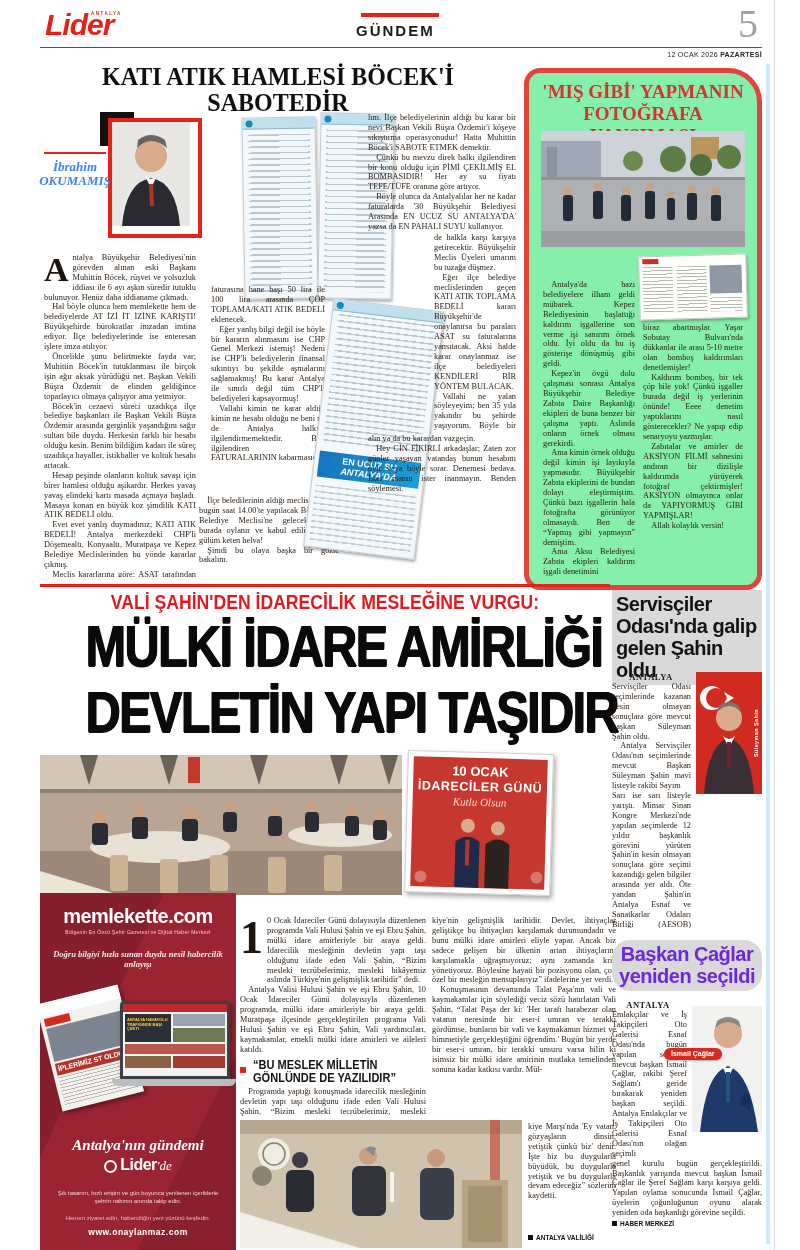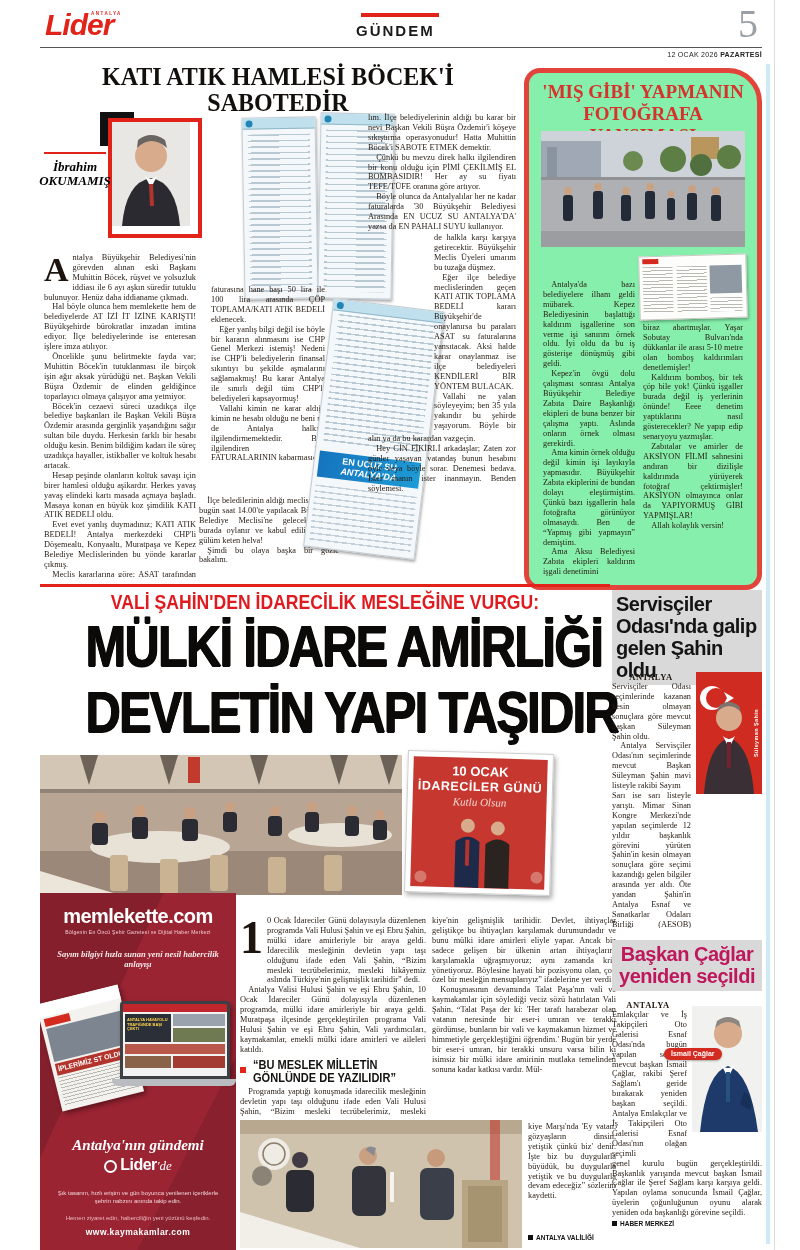--- a/index.html
+++ b/index.html
@@ -12,21 +12,21 @@
   .brand{font:italic 900 30px/30px "Liberation Sans",sans-serif;color:#e2231a;letter-spacing:-1px;}
   .brand-sub{font:bold 4.5px "Liberation Sans",sans-serif;color:#e2231a;letter-spacing:1.5px;}
   .section{font:600 15px "Liberation Sans",sans-serif;letter-spacing:2px;color:#1a1a1a;}
   .redbar{background:#e2231a;height:4px;width:78px;}
   .pageno{font:400 40px/40px "Liberation Serif",serif;color:#9aa0a6;}
   .hairline{background:#555;height:1px;}
   .date{font:7px "Liberation Sans",sans-serif;color:#222;letter-spacing:.3px;}
   .date b{font-weight:bold;}
   
   .h-kati{font:bold 25px/26px "Liberation Serif",serif;color:#120f0c;text-align:center;letter-spacing:0px;transform:scaleX(.96);transform-origin:center;}
-  .author{font:italic bold 13px/14px "Liberation Serif",serif;color:#000000;text-align:center;}
+  .author{font:italic bold 13px/14px "Liberation Serif",serif;color:#3b82f6;text-align:center;}
   .bill{background:#f5f8fa;border:1px solid #c3cdd4;box-shadow:1px 2px 3px rgba(0,0,0,.35);}
   .bill .bhead{height:10px;background:#bfe0ec;border-bottom:1px solid #8fb8c9;}
   .bill .blogo{position:absolute;left:3px;top:2px;width:7px;height:7px;border-radius:50%;background:#1f86b5;}
   .bill .blines{position:absolute;left:5px;right:5px;top:16px;bottom:6px;
        background:repeating-linear-gradient(#b9c9d4 0 1.5px,transparent 1.5px 6px);}
   .banner-blue{background:linear-gradient(100deg,#1573bd,#1e9cd7);color:#fff;
        font:bold 9px/10px "Liberation Sans",sans-serif;text-align:center;padding:3px 2px;}
   
   .misbox{border:5px solid #e2443b;border-radius:16px 34px 16px 16px;background:#86efac;}
   .h-mis{font:bold 19px/22px "Liberation Serif",serif;color:#d5332c;text-align:center;white-space:pre-line;}
@@ -38,21 +38,21 @@
   .megahead{font:bold 58px/60px "Liberation Sans",sans-serif;color:#0b0a09;text-align:center;
           letter-spacing:-2px;transform:scaleX(.84);transform-origin:center;white-space:nowrap;
           text-shadow:.7px 0 currentColor,-.7px 0 currentColor,0 .5px currentColor;}
   .subhead{font:bold 12px/13px "Liberation Sans",sans-serif;color:#151310;transform:scaleX(.92);transform-origin:left;}
   .sq{display:inline-block;width:6px;height:6px;background:#e2231a;margin-right:3px;}
   .sqb{display:inline-block;width:5px;height:5px;background:#111;margin-right:3px;}
   .dropcap{float:left;font:bold 46px/40px "Liberation Serif",serif;color:#1c140d;padding:2px 4px 0 0;}
   .source{font:bold 6.5px/8px "Liberation Sans",sans-serif;color:#111;}
   
   .sb-head{background:#d9d9d9;font:bold 20px/22px "Liberation Sans",sans-serif;color:#141414;padding:3px 4px 4px 4px;letter-spacing:-.5px;}
-  .sb-head2{background:#d9d9d9;font:bold 20px/22px "Liberation Sans",sans-serif;color:#be185d;padding:3px 4px 4px 4px;letter-spacing:-.5px;text-align:center;}
+  .sb-head2{background:#d9d9d9;font:bold 20px/22px "Liberation Sans",sans-serif;color:#6d28d9;padding:3px 4px 4px 4px;letter-spacing:-.5px;text-align:center;border-radius:18px;}
   .sb-body{font:8.3px/9.9px "Liberation Serif",serif;text-align:justify;color:#261b12;overflow:hidden;}
   .dateline{font:bold 8.5px/10px "Liberation Serif",serif;text-align:center;letter-spacing:.5px;}
   .vlabel{position:absolute;right:2px;top:34px;background:#d42b20;color:#fff;
           font:bold 5.5px "Liberation Sans",sans-serif;writing-mode:vertical-rl;transform:rotate(180deg);
           padding:3px 1px;letter-spacing:.4px;}
   .pill{position:absolute;left:-28px;top:42px;background:#d42b20;color:#fff;border-radius:8px;
         font:bold 7px/8px "Liberation Sans",sans-serif;padding:2px 7px;box-shadow:0 1px 2px rgba(0,0,0,.3);}
   
   .ad{background:#9b2433;background-image:linear-gradient(115deg,rgba(0,0,0,.14) 0 34%,transparent 34.2%),
       linear-gradient(297deg,rgba(0,0,0,.12) 0 26%,transparent 26.2%);color:#fff;overflow:hidden;}
@@ -373,21 +373,21 @@
     <div class="sb-body">Emlakçılar ve İş Takipçileri Oto Galerisi Esnaf Odası'nda bugün yapılan seçimde mevcut başkan İsmail Çağlar, rakibi Şeref Sağlam'ı geride bırakarak yeniden başkan seçildi. Antalya Emlakçılar ve İş Takipçileri Oto Galerisi Esnaf Odası'nın olağan seçimli</div>
     <div class="sb-body">genel kurulu bugün gerçekleştirildi. Başkanlık yarışında mevcut başkan İsmail Çağlar ile Şeref Sağlam karşı karşıya geldi. Yapılan oylama sonucunda İsmail Çağlar, üyelerin çoğunluğunun oyunu alarak yeniden oda başkanlığı görevine seçildi.</div>
     <div class="source" style="margin-top:2px;">
       <span class="sqb"></span><span>HABER MERKEZİ</span>
     </div>
   </div>
 
   <div class="ad abs" style="left:40px;top:893px;width:196px;height:357px;">
     <div class="ad-url" style="margin-top:12px;">memlekette.com</div>
     <div class="ad-tag" style="margin-top:2px;padding:0 10px;">Bölgenin En Öncü Şehir Gazetesi ve Dijital Haber Merkezi</div>
-    <div class="ad-slogan" style="margin-top:14px;padding:0 6px;">Sayım bilgiyi hızla sunan yeni nesil habercilik anlayışı</div>
+    <div class="ad-slogan" style="margin-top:14px;padding:0 6px;">Doğru bilgiyi hızla sunan duydu nesil habercilik anlayışı</div>
 
     <div style="position:relative;height:150px;margin-top:10px;">
       <div style="position:absolute;left:8px;top:14px;width:84px;height:110px;background:#f4f2ee;transform:rotate(-14deg);box-shadow:2px 3px 5px rgba(0,0,0,.4);overflow:hidden;">
         <div style="height:14px;background:#fff;"></div>
         <div style="margin:2px 4px;width:26px;height:8px;background:#d42b20;"></div>
         <div style="margin:2px 4px;height:34px;background:#7d8690;"></div>
         <div style="margin:2px 4px;background:#b3342c;color:#fff;font:bold 7px/8px 'Liberation Sans',sans-serif;padding:2px;">İPLERİMİZ ST OLDU!</div>
         <div style="margin:2px 4px;height:30px;background:repeating-linear-gradient(#b9b9b2 0 1px,transparent 1px 3.4px);"></div>
       </div>
       <div style="position:absolute;right:6px;top:22px;width:110px;height:78px;background:#3d4043;border-radius:4px 4px 0 0;padding:3px;box-sizing:border-box;box-shadow:2px 3px 5px rgba(0,0,0,.4);">
@@ -404,19 +404,19 @@
       </div>
       <div style="position:absolute;right:0px;top:100px;width:124px;height:7px;background:#b9bcc0;border-radius:0 0 6px 6px;"></div>
     </div>
 
     <div class="ad-gundem" style="margin-top:8px;">Antalya'nın gündemi</div>
     <div style="text-align:center;margin-top:2px;">
       <span style="display:inline-block;width:9px;height:9px;border:2px solid #fff;border-radius:50%;vertical-align:middle;margin-right:3px;"></span><span style="font:bold 16px 'Liberation Sans',sans-serif;letter-spacing:-.5px;">Lider</span><span style="font:italic 13px 'Liberation Serif',serif;">'de</span>
     </div>
     <div class="ad-small" style="margin-top:16px;padding:0 10px;">Şık tasarım, hızlı erişim ve gün boyunca yenilenen içeriklerle şehrin nabzını anında takip edin.</div>
     <div class="ad-small" style="margin-top:10px;padding:0 10px;color:#e9b9c0;">Hemen ziyaret edin, haberciliğin yeni yüzünü keşfedin.</div>
-    <div class="ad-www" style="margin-top:4px;">www.kaymakamlar.com</div>
+    <div class="ad-www" style="margin-top:4px;">www.onaylanmaz.com</div>
   </div>
 
   <div class="edge-blue abs" style="left:766px;top:64px;width:4px;height:1180px;"></div>
   <div class="abs" style="left:774px;top:0;width:1px;height:1250px;background:#d9dde0;"></div>
 
 </div>
 
 </body></html>

